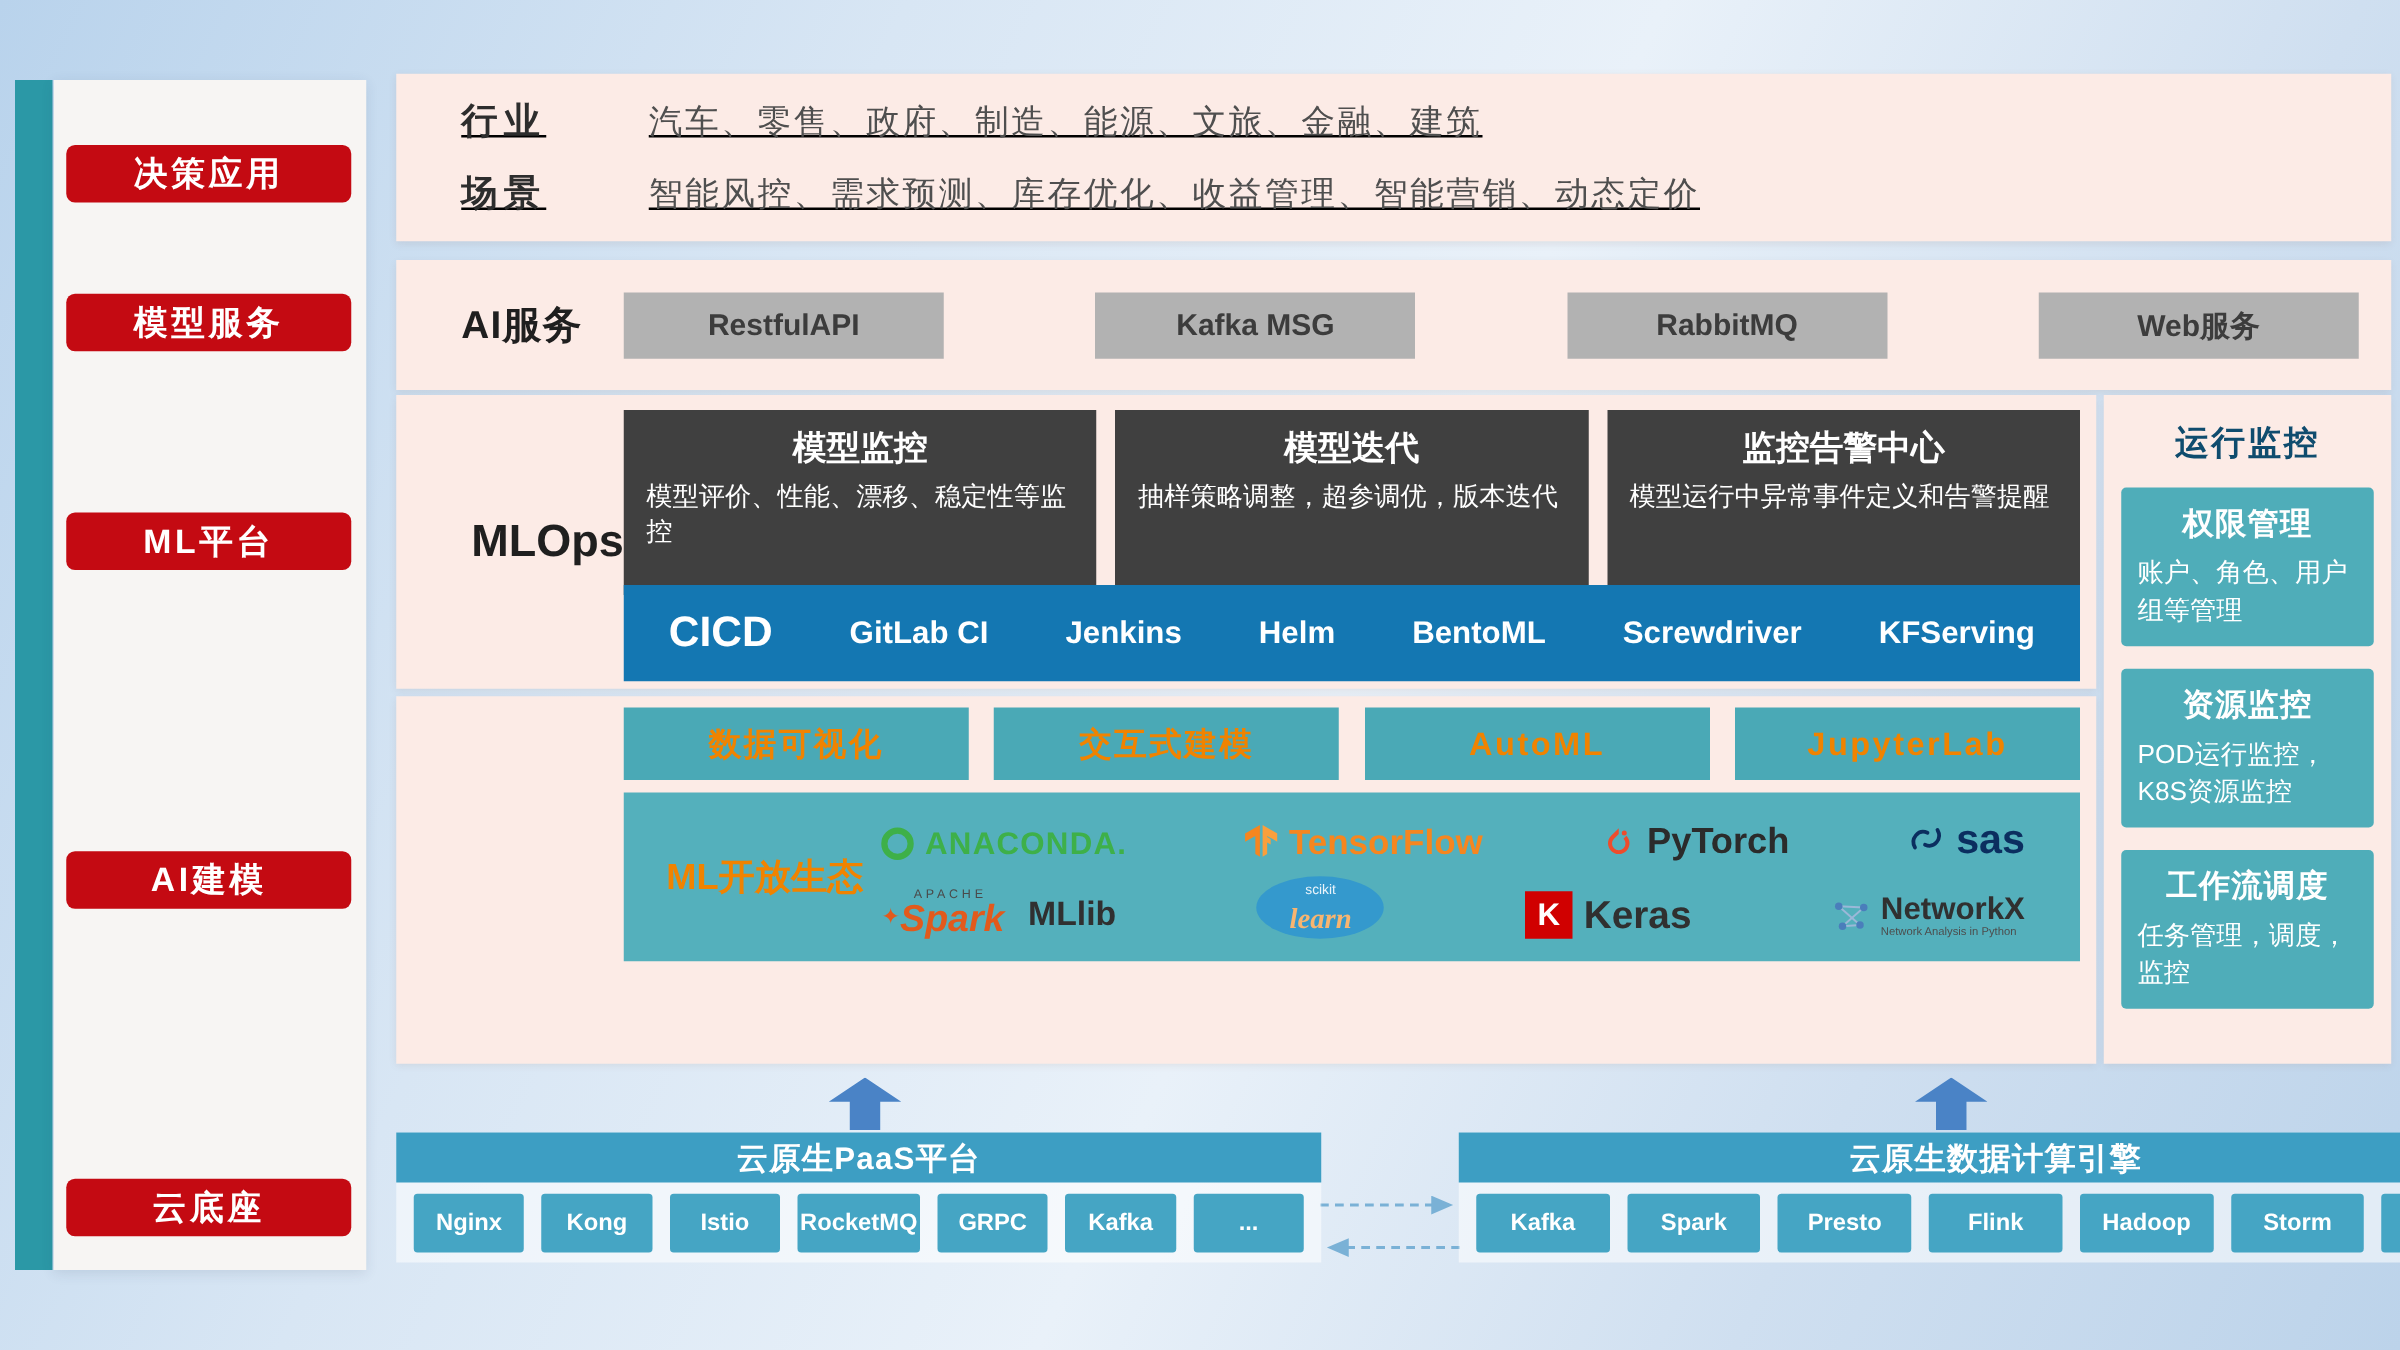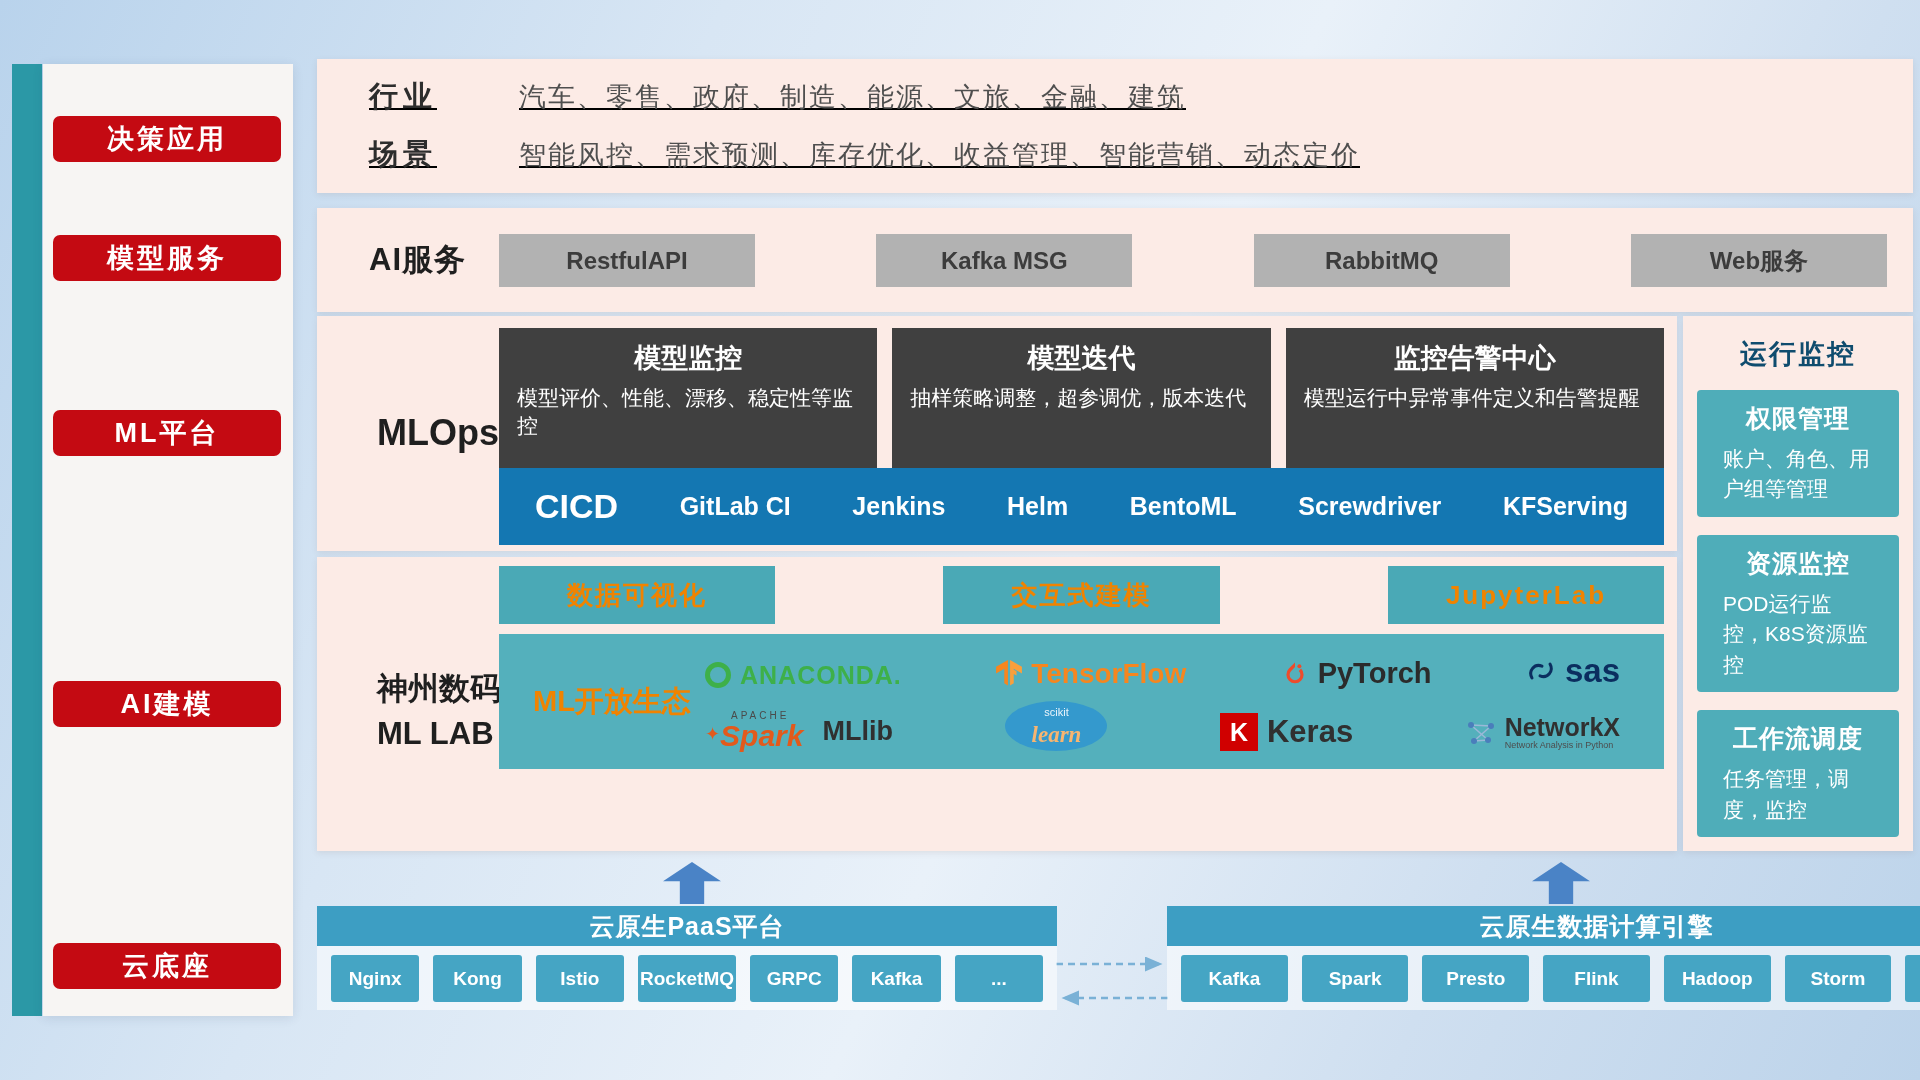--- a/index.html
+++ b/index.html
@@ -41,21 +41,21 @@
   .mlops-card .title { text-align:center; font-size:27px; font-weight:bold; margin-bottom:8px; }
   .mlops-card .desc { font-size:21px; line-height:1.35; }
   .cicd-bar { position:absolute; left:182px; top:152px; width:1165px; height:77px; background:#1477b2;
     display:flex; align-items:center; justify-content:space-between; padding:0 36px; color:#fff; }
   .cicd-label { font-size:34px; font-weight:bold; }
   .cicd-tool { font-size:25px; font-weight:bold; }
 
   
   .monitoring { left:1683px; top:316px; width:230px; height:535px; }
   .mon-title { padding-top:20px; text-align:center; font-size:27px; font-weight:bold; color:#0f4c6e; letter-spacing:2px; }
-  .mon-card { margin:18px 14px 0; background:#4fadb9; border-radius:4px; padding:12px 26px; color:#fff; }
+  .mon-card { margin:18px 14px 0; background:#4fadb9; border-radius:4px; padding:12px 13px; color:#fff; }
   .mon-card:first-of-type { margin-top:28px; }
   .mon-card .title { text-align:center; font-size:25px; font-weight:bold; margin-bottom:9px; letter-spacing:1px; }
   .mon-card .desc { font-size:21px; line-height:1.45; }
 
   
   .row4 { left:317px; top:557px; width:1360px; height:294px; }
   .lab-label { position:absolute; left:60px; top:110px; font-size:31px; font-weight:bold; color:#1f1f1f; line-height:1.45; }
   .lab-tools { position:absolute; left:182px; top:9px; width:1165px; display:flex; justify-content:space-between; }
   .lab-tool { width:23.7%; height:58px; background:#4aa9b6; color:#f08300; font-size:26px; font-weight:bold;
     display:flex; align-items:center; justify-content:center; letter-spacing:2px; }
@@ -174,27 +174,24 @@
       <div class="title">资源监控</div>
       <div class="desc">POD运行监控，K8S资源监控</div>
     </div>
     <div class="mon-card">
       <div class="title">工作流调度</div>
       <div class="desc">任务管理，调度，监控</div>
     </div>
   </div>
 
   <div class="panel row4">
-    <div class="lab-label">
-      <div>神州数码</div>
-      <div>ML LAB</div>
-    </div>
     <div class="lab-tools">
       <div class="lab-tool">数据可视化</div>
       <div class="lab-tool">交互式建模</div>
+      <div class="lab-tool">AutoML</div>
       <div class="lab-tool">JupyterLab</div>
     </div>
     <div class="eco">
       <div class="eco-label">ML开放生态</div>
       <div class="eco-logos">
         <div class="logo-row">
           <div class="logo">
             <span class="ico anaconda-ico"></span>
             <span class="anaconda-text">ANACONDA.</span>
           </div>

